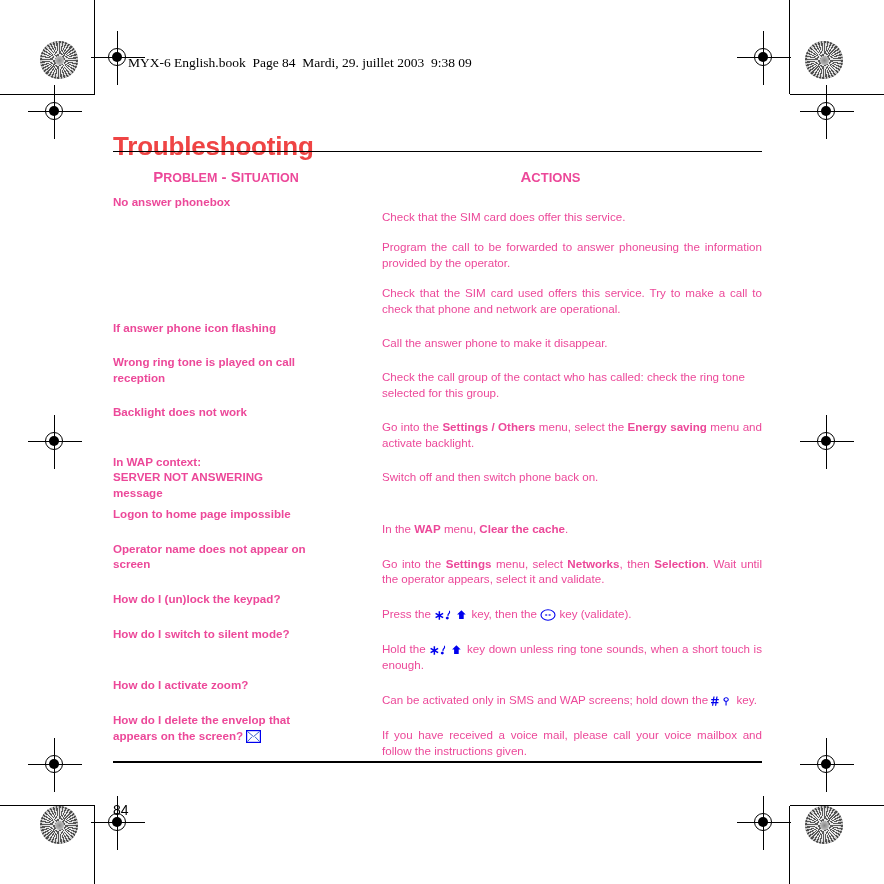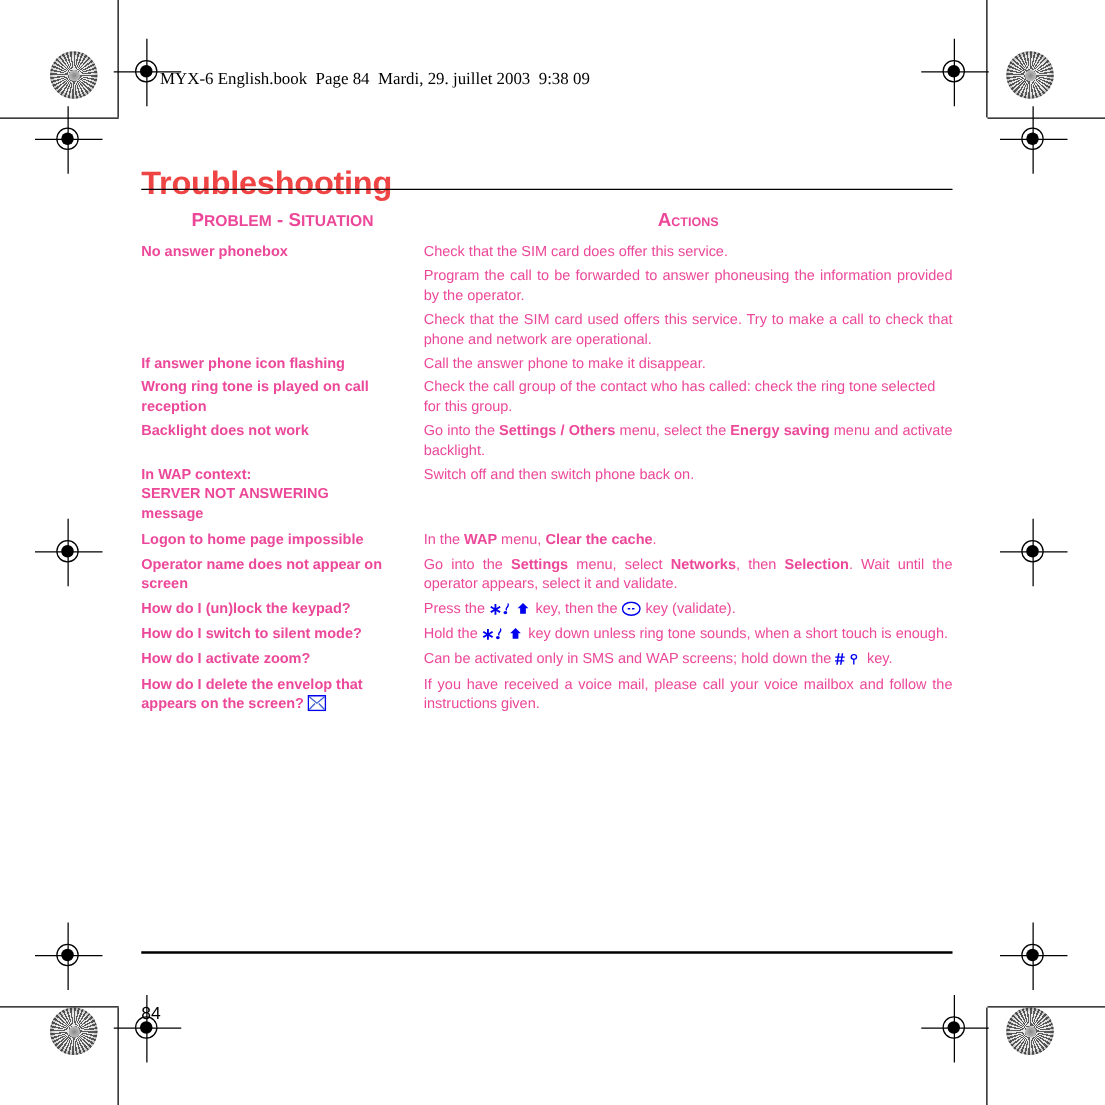--- a/index.html
+++ b/index.html
@@ -130,45 +130,46 @@
   }
   .th-left .sc-big { font-size: 15px; }
   .th-left .sc-small { font-size: 12.5px; }
   .th-right {
     flex: 1;
     text-align: center;
     font-size: 15px;
     font-weight: bold;
   }
   .th-right .sc-big { font-size: 15px; }
-  .th-right .sc-small { font-size: 10px; }
+  .th-right .sc-small { font-size: 13px; }
 
   .row {
     display: flex;
     align-items: flex-start;
     margin-bottom: 4px;
+    gap: 43px;
   }
   .cell-problem {
     width: 226px;
     flex: 0 0 226px;
     font-size: 11.6px;
     font-weight: bold;
     line-height: 15.4px;
     padding-right: 6px;
     box-sizing: border-box;
   }
   .cell-action {
     flex: 1;
     font-size: 11.6px;
     line-height: 15.4px;
     text-align: justify;
     text-justify: inter-word;
   }
   .cell-action b { font-weight: bold; }
-  .para { margin: 0 0 4px 0; }
+  .para { margin: 15px 0 4px 0; }
   .para:last-child { margin-bottom: 0; }
   .nojust { text-align: left; }
 
   
   .keyglyph {
     display: inline-block;
     vertical-align: -1px;
     white-space: nowrap;
     letter-spacing: 1px;
   }

